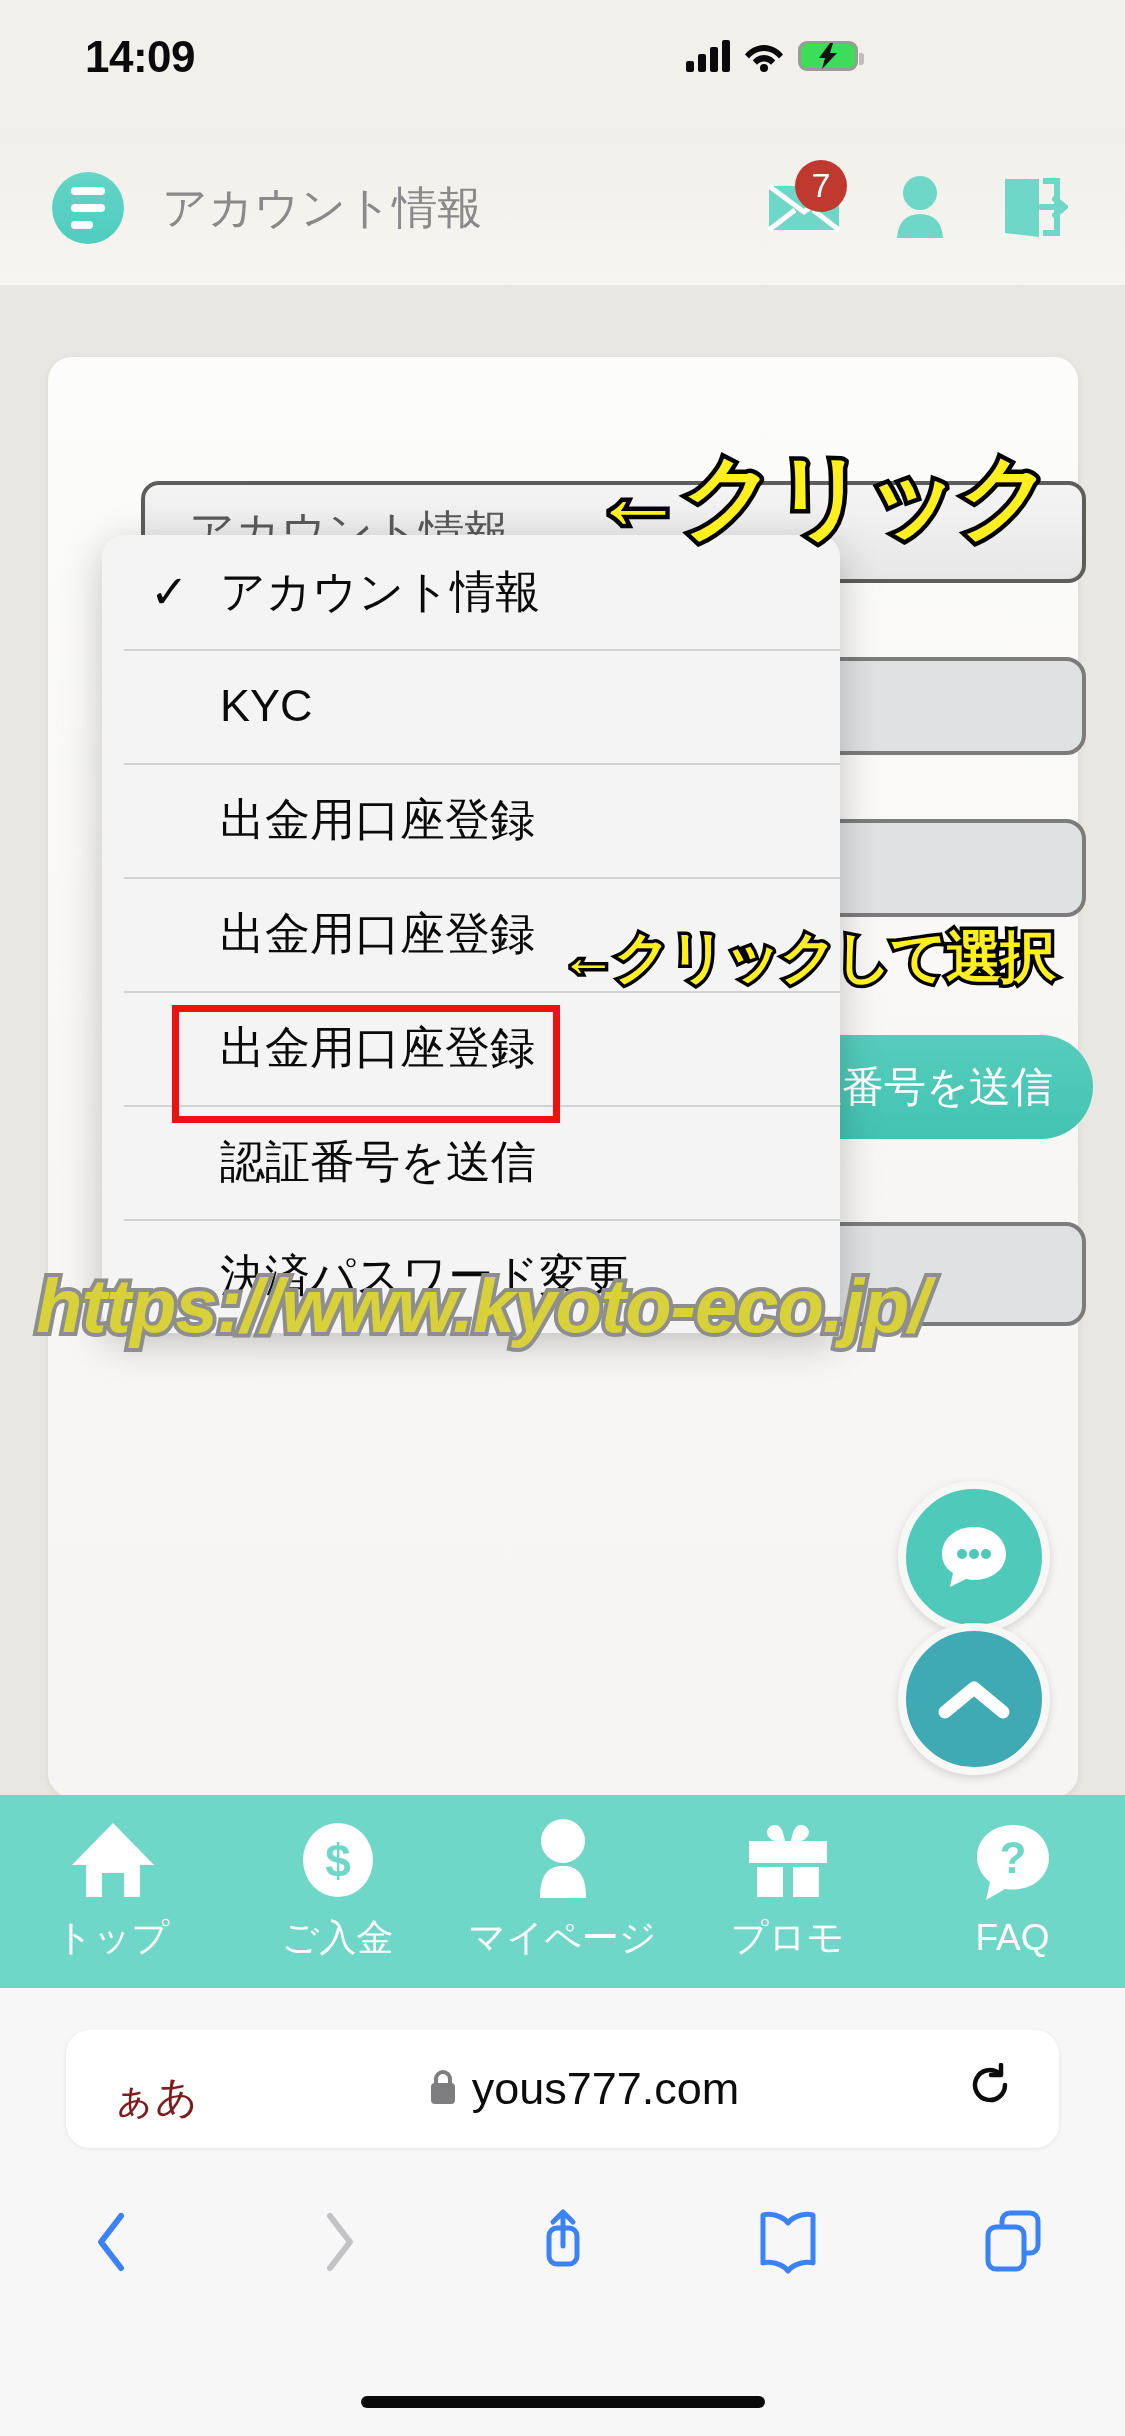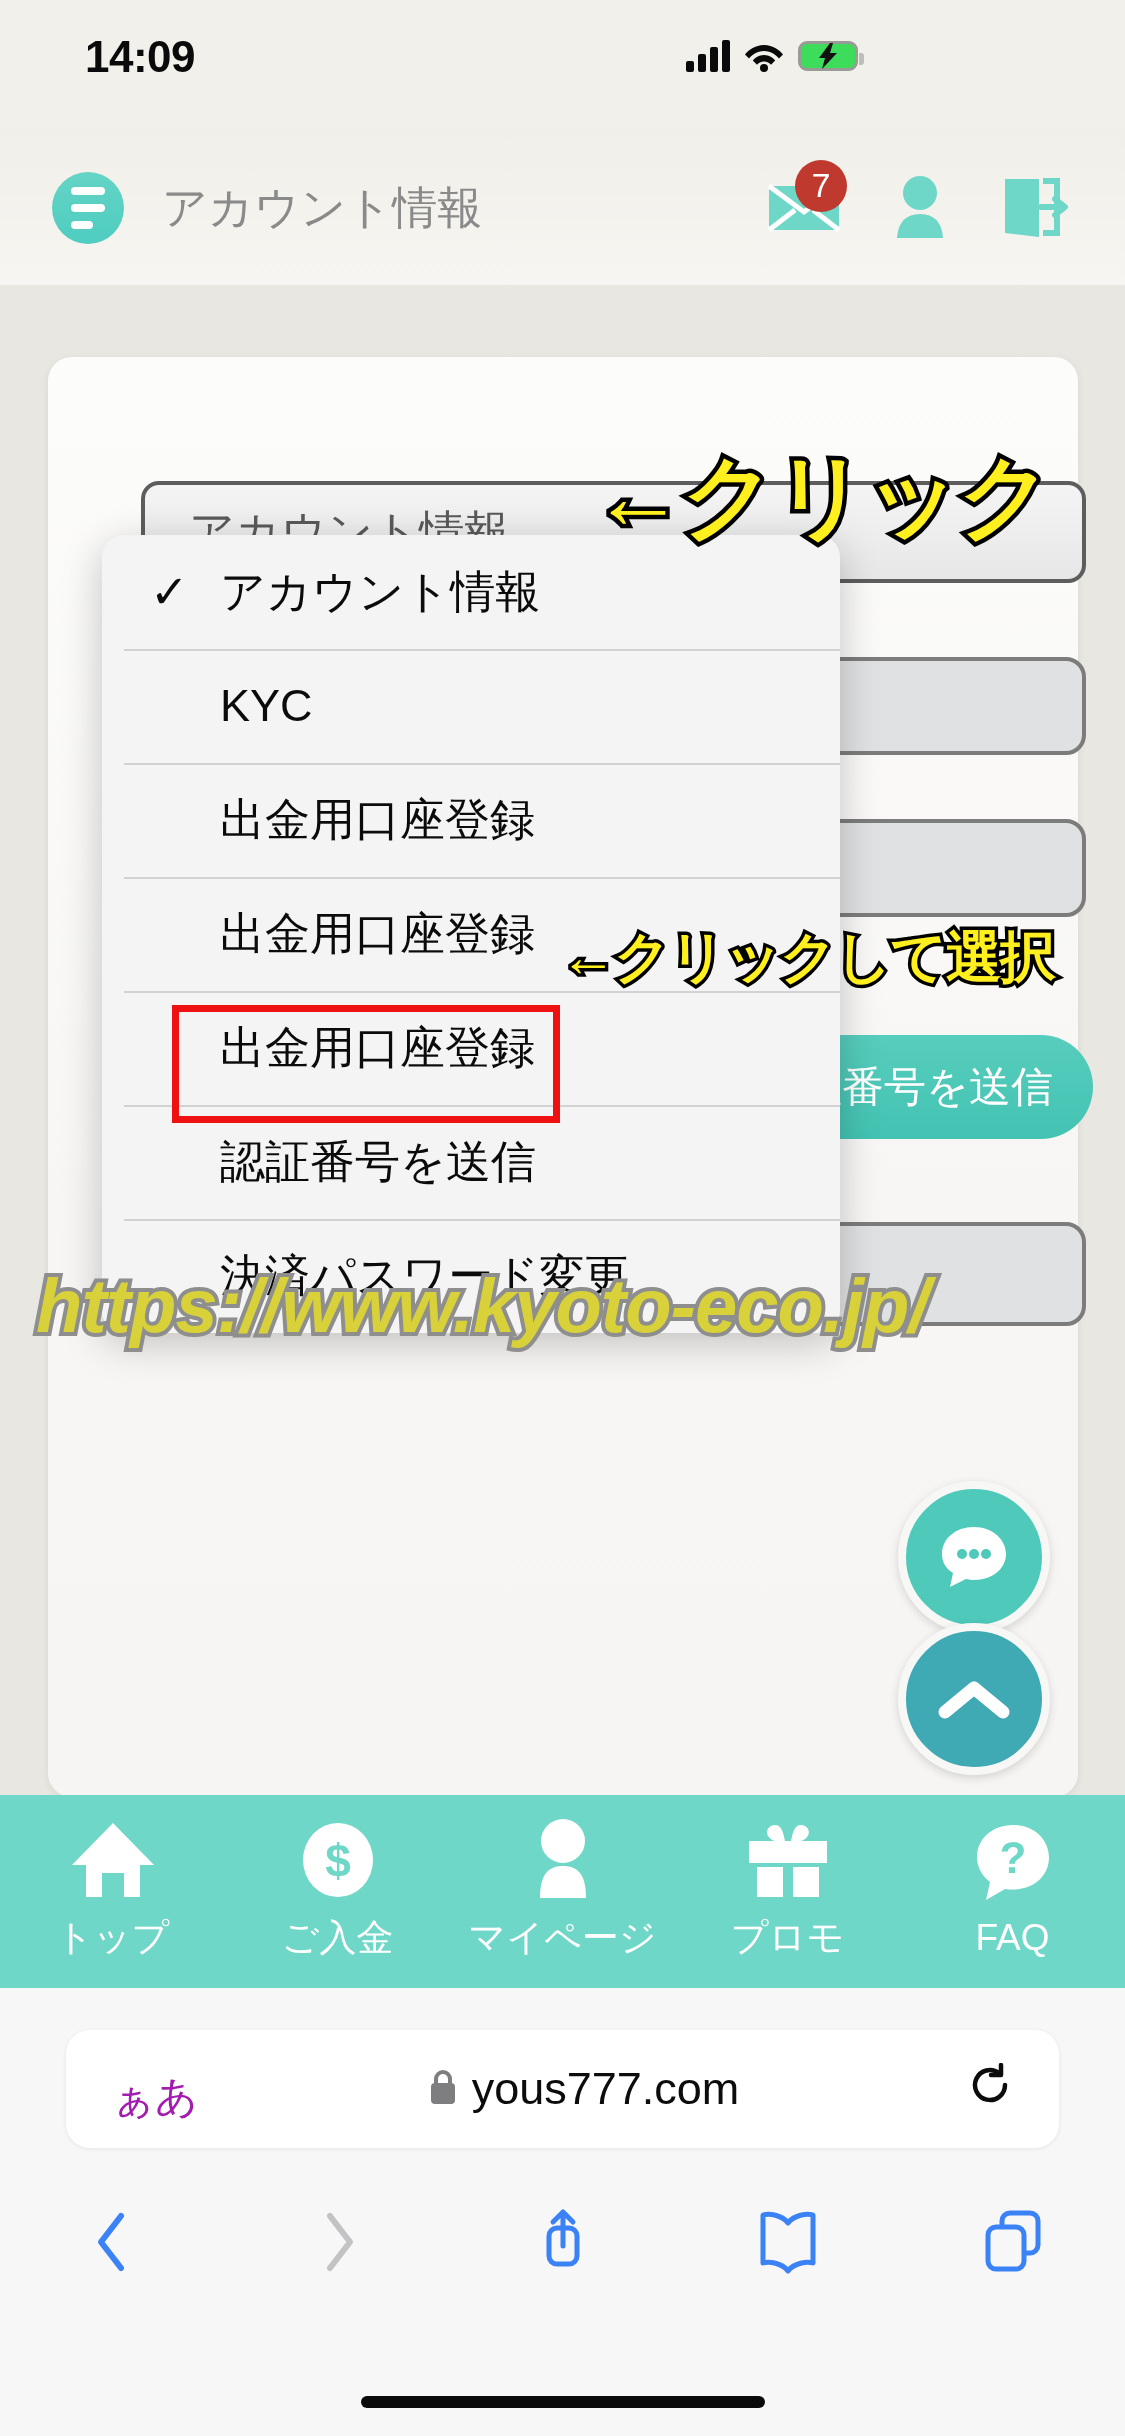--- a/index.html
+++ b/index.html
@@ -178,21 +178,21 @@
   .safari {
     position:absolute; left:0; top: 1988px; width:1125px; height: 448px;
     background: #f7f7f7;
   }
   .urlbar {
     position:absolute; left: 66px; top: 42px; width: 993px; height: 118px;
     background:#fff; border-radius: 24px;
     display:flex; align-items:center; padding: 0 46px;
     box-shadow: 0 1px 4px rgba(0,0,0,0.08);
   }
-  .aa { font-size: 42px; color:#a21caf;margin-top:16px; }
+  .aa { font-size: 42px; color:#7f1d1d;margin-top:16px; }
   .urlcenter { flex:1; display:flex; align-items:center; justify-content:center; gap: 14px; }
   .urltext { font-size: 45px; color:#0c0c0c; }
   .toolbar {
     position:absolute; left:0; top: 196px; width:1125px; height: 120px;
     display:flex; align-items:center;
   }
   .tb { flex:1; display:flex; align-items:center; justify-content:center; }
   .homebar {
     position:absolute; left:50%; transform:translateX(-50%); bottom: 28px;
     width: 404px; height: 12px; border-radius:6px; background:#0a0a0a;

